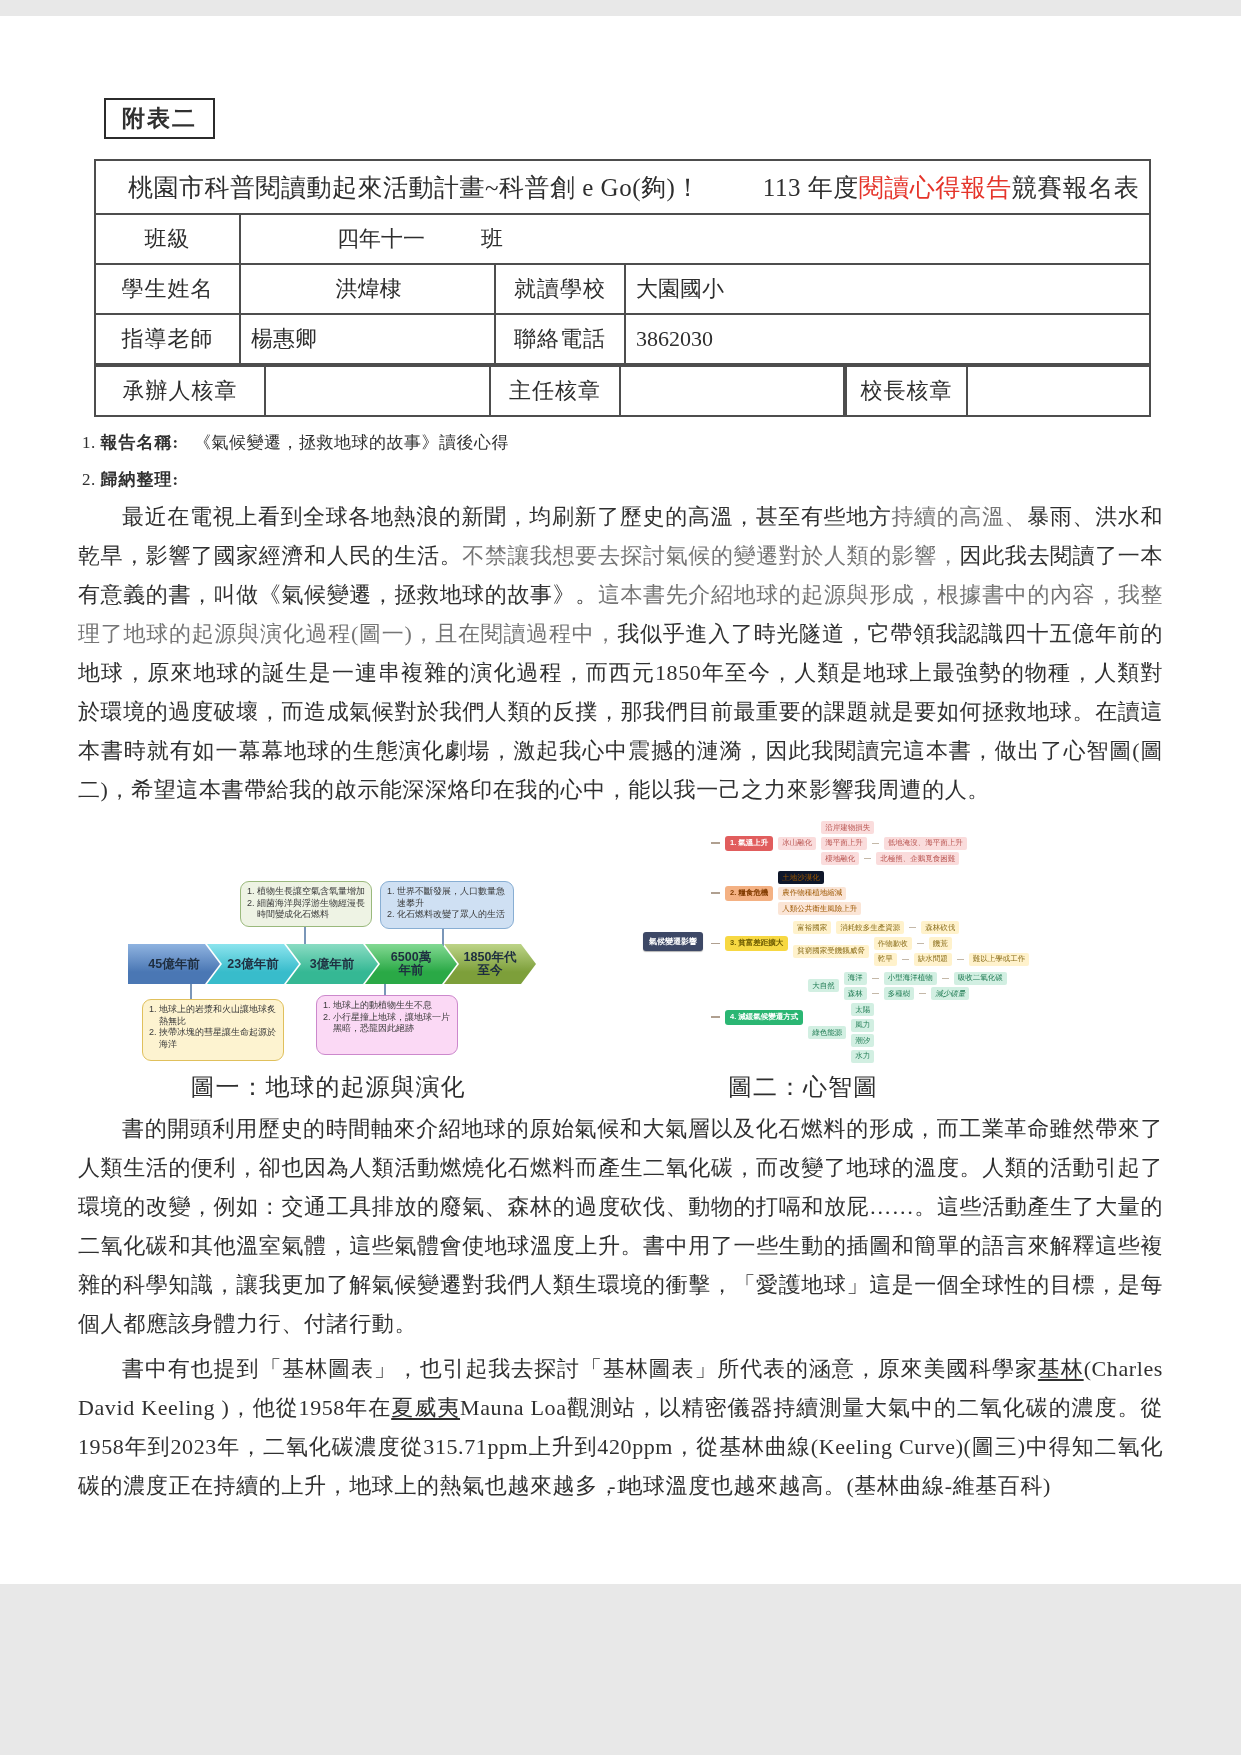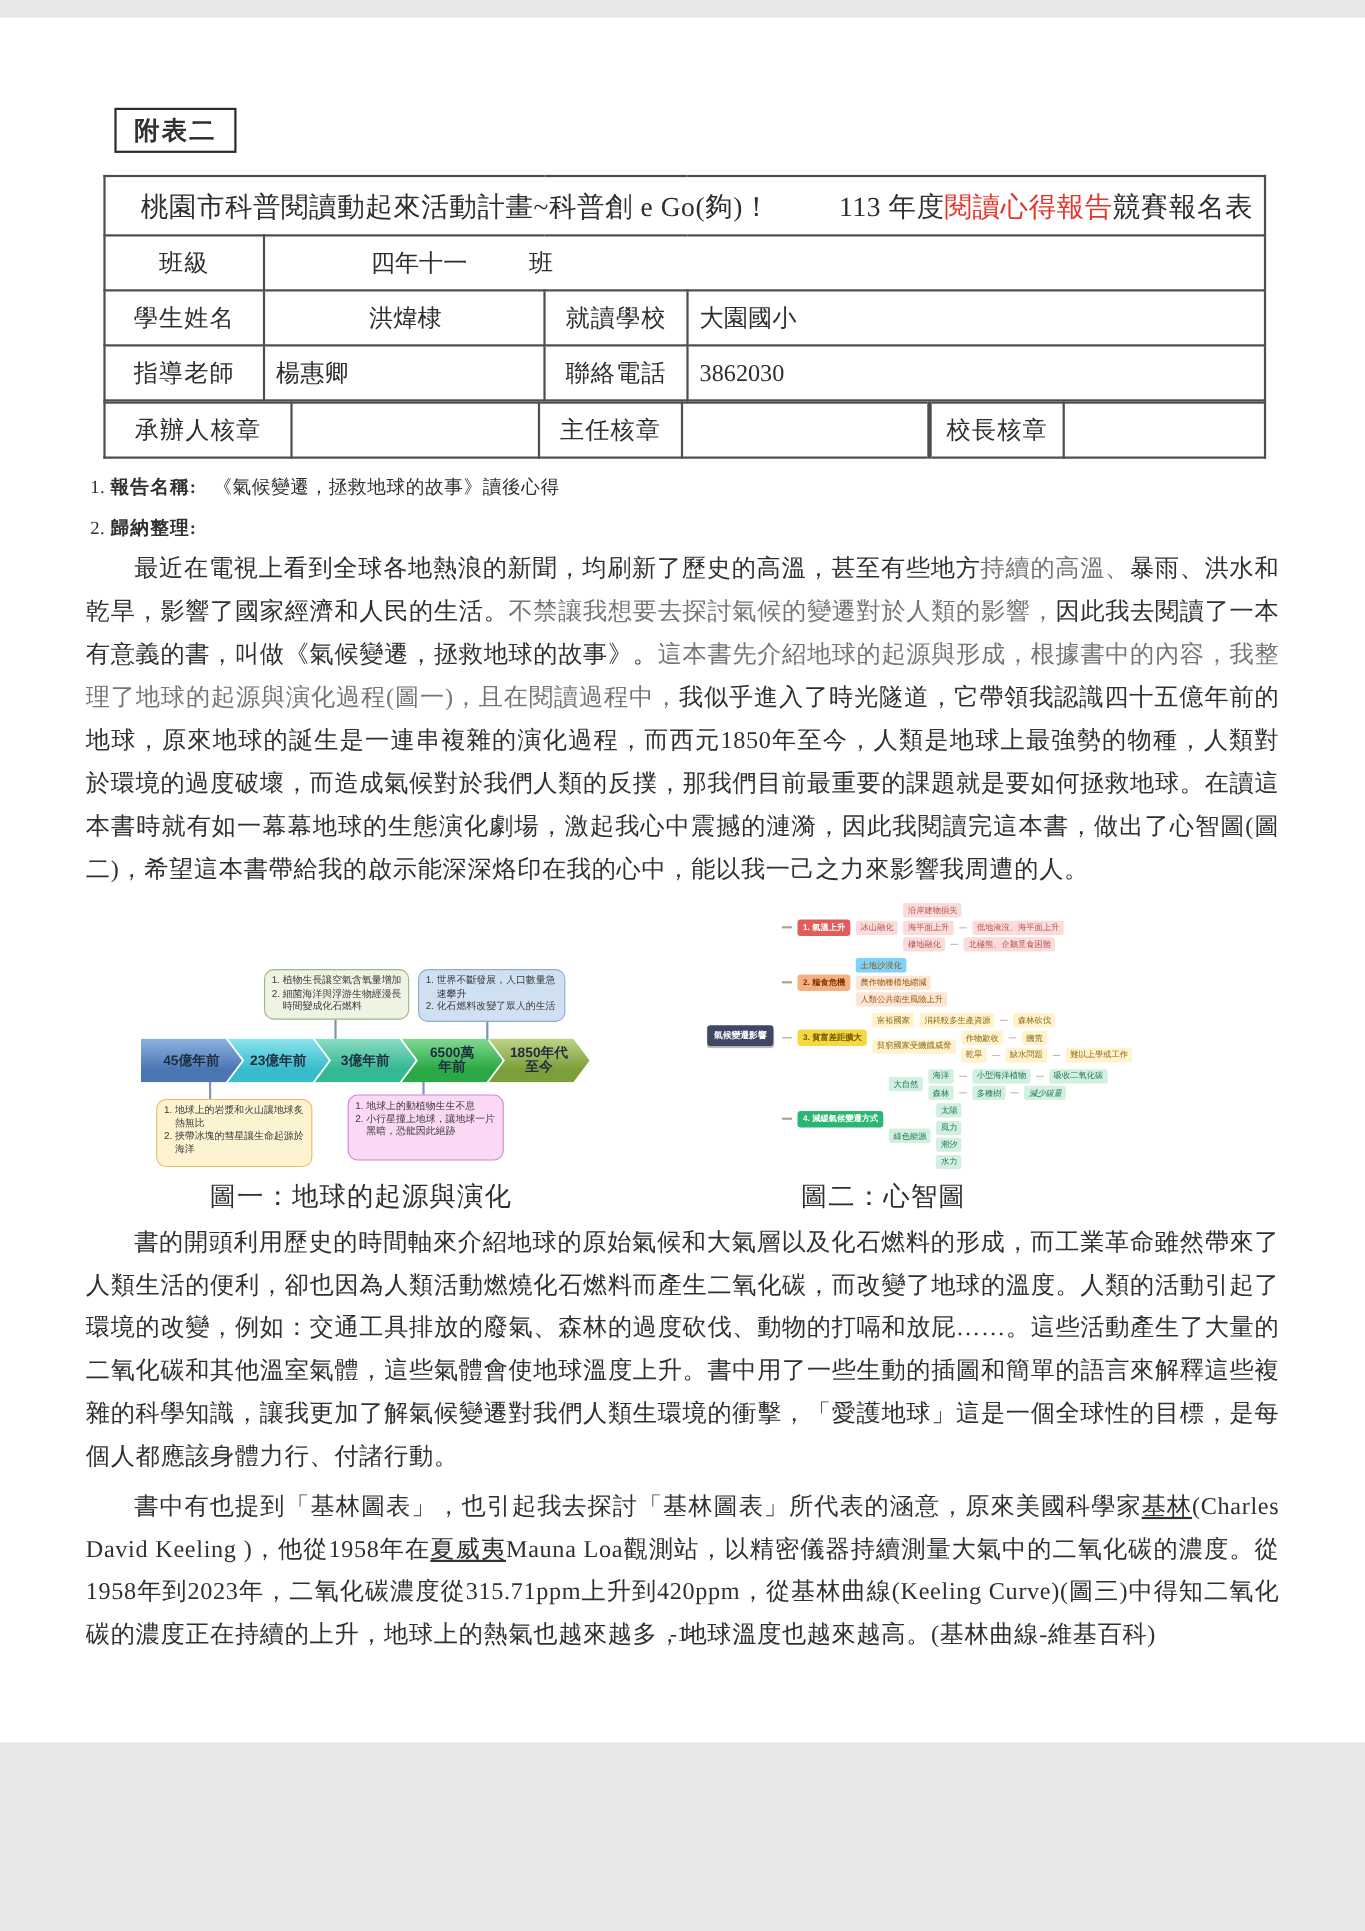--- a/index.html
+++ b/index.html
@@ -217,21 +217,21 @@
                   </div>
                 </div>
               </div>
             </div>
             <div class="mm-branch">
               <div class="mm-node" style="background: rgb(244, 177, 131); color: rgb(131, 60, 0);">2. 糧食危機</div>
               <div class="mm-groups">
                 <div class="mm-group">
                   <div class="mm-rows">
                     <div class="mm-row">
-                      <div class="mm-chip" style="background: #7dd3fc; color: rgb(156, 87, 0);">土地沙漠化</div>
+                      <div class="mm-chip" style="background: #0f172a; color: rgb(156, 87, 0);">土地沙漠化</div>
                     </div>
                     <div class="mm-row">
                       <div class="mm-chip" style="background: rgb(251, 229, 214); color: rgb(156, 87, 0);">農作物種植地縮減</div>
                     </div>
                     <div class="mm-row">
                       <div class="mm-chip" style="background: rgb(251, 229, 214); color: rgb(156, 87, 0);">人類公共衛生風險上升</div>
                     </div>
                   </div>
                 </div>
               </div>

